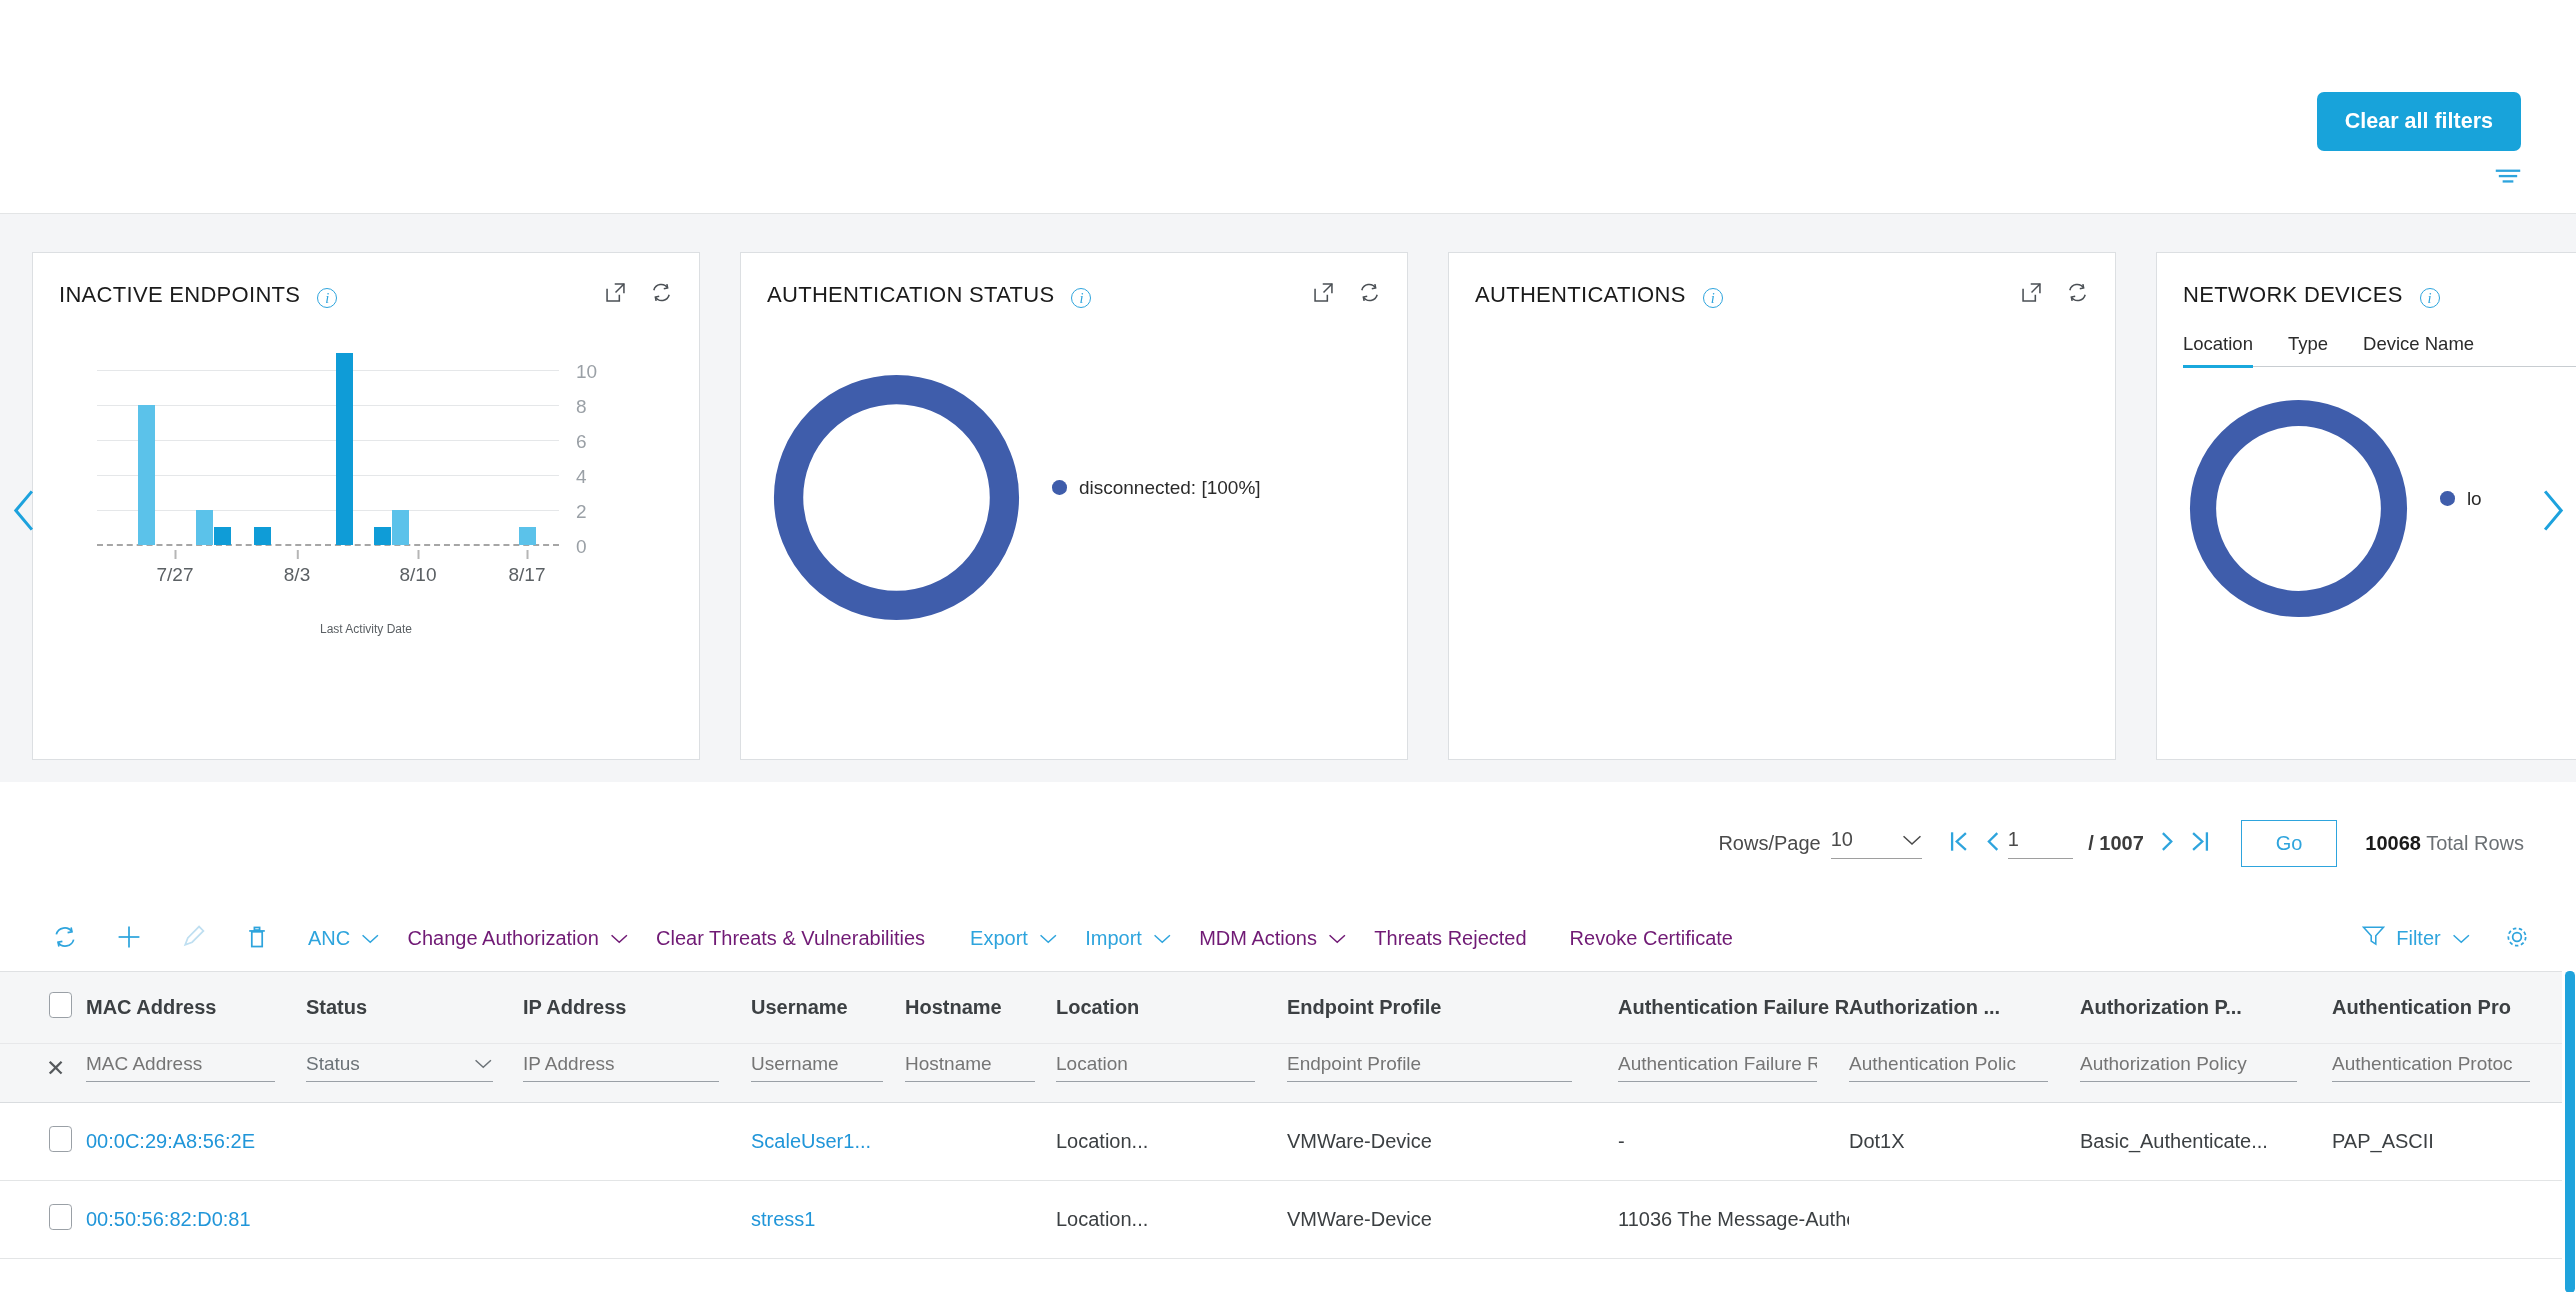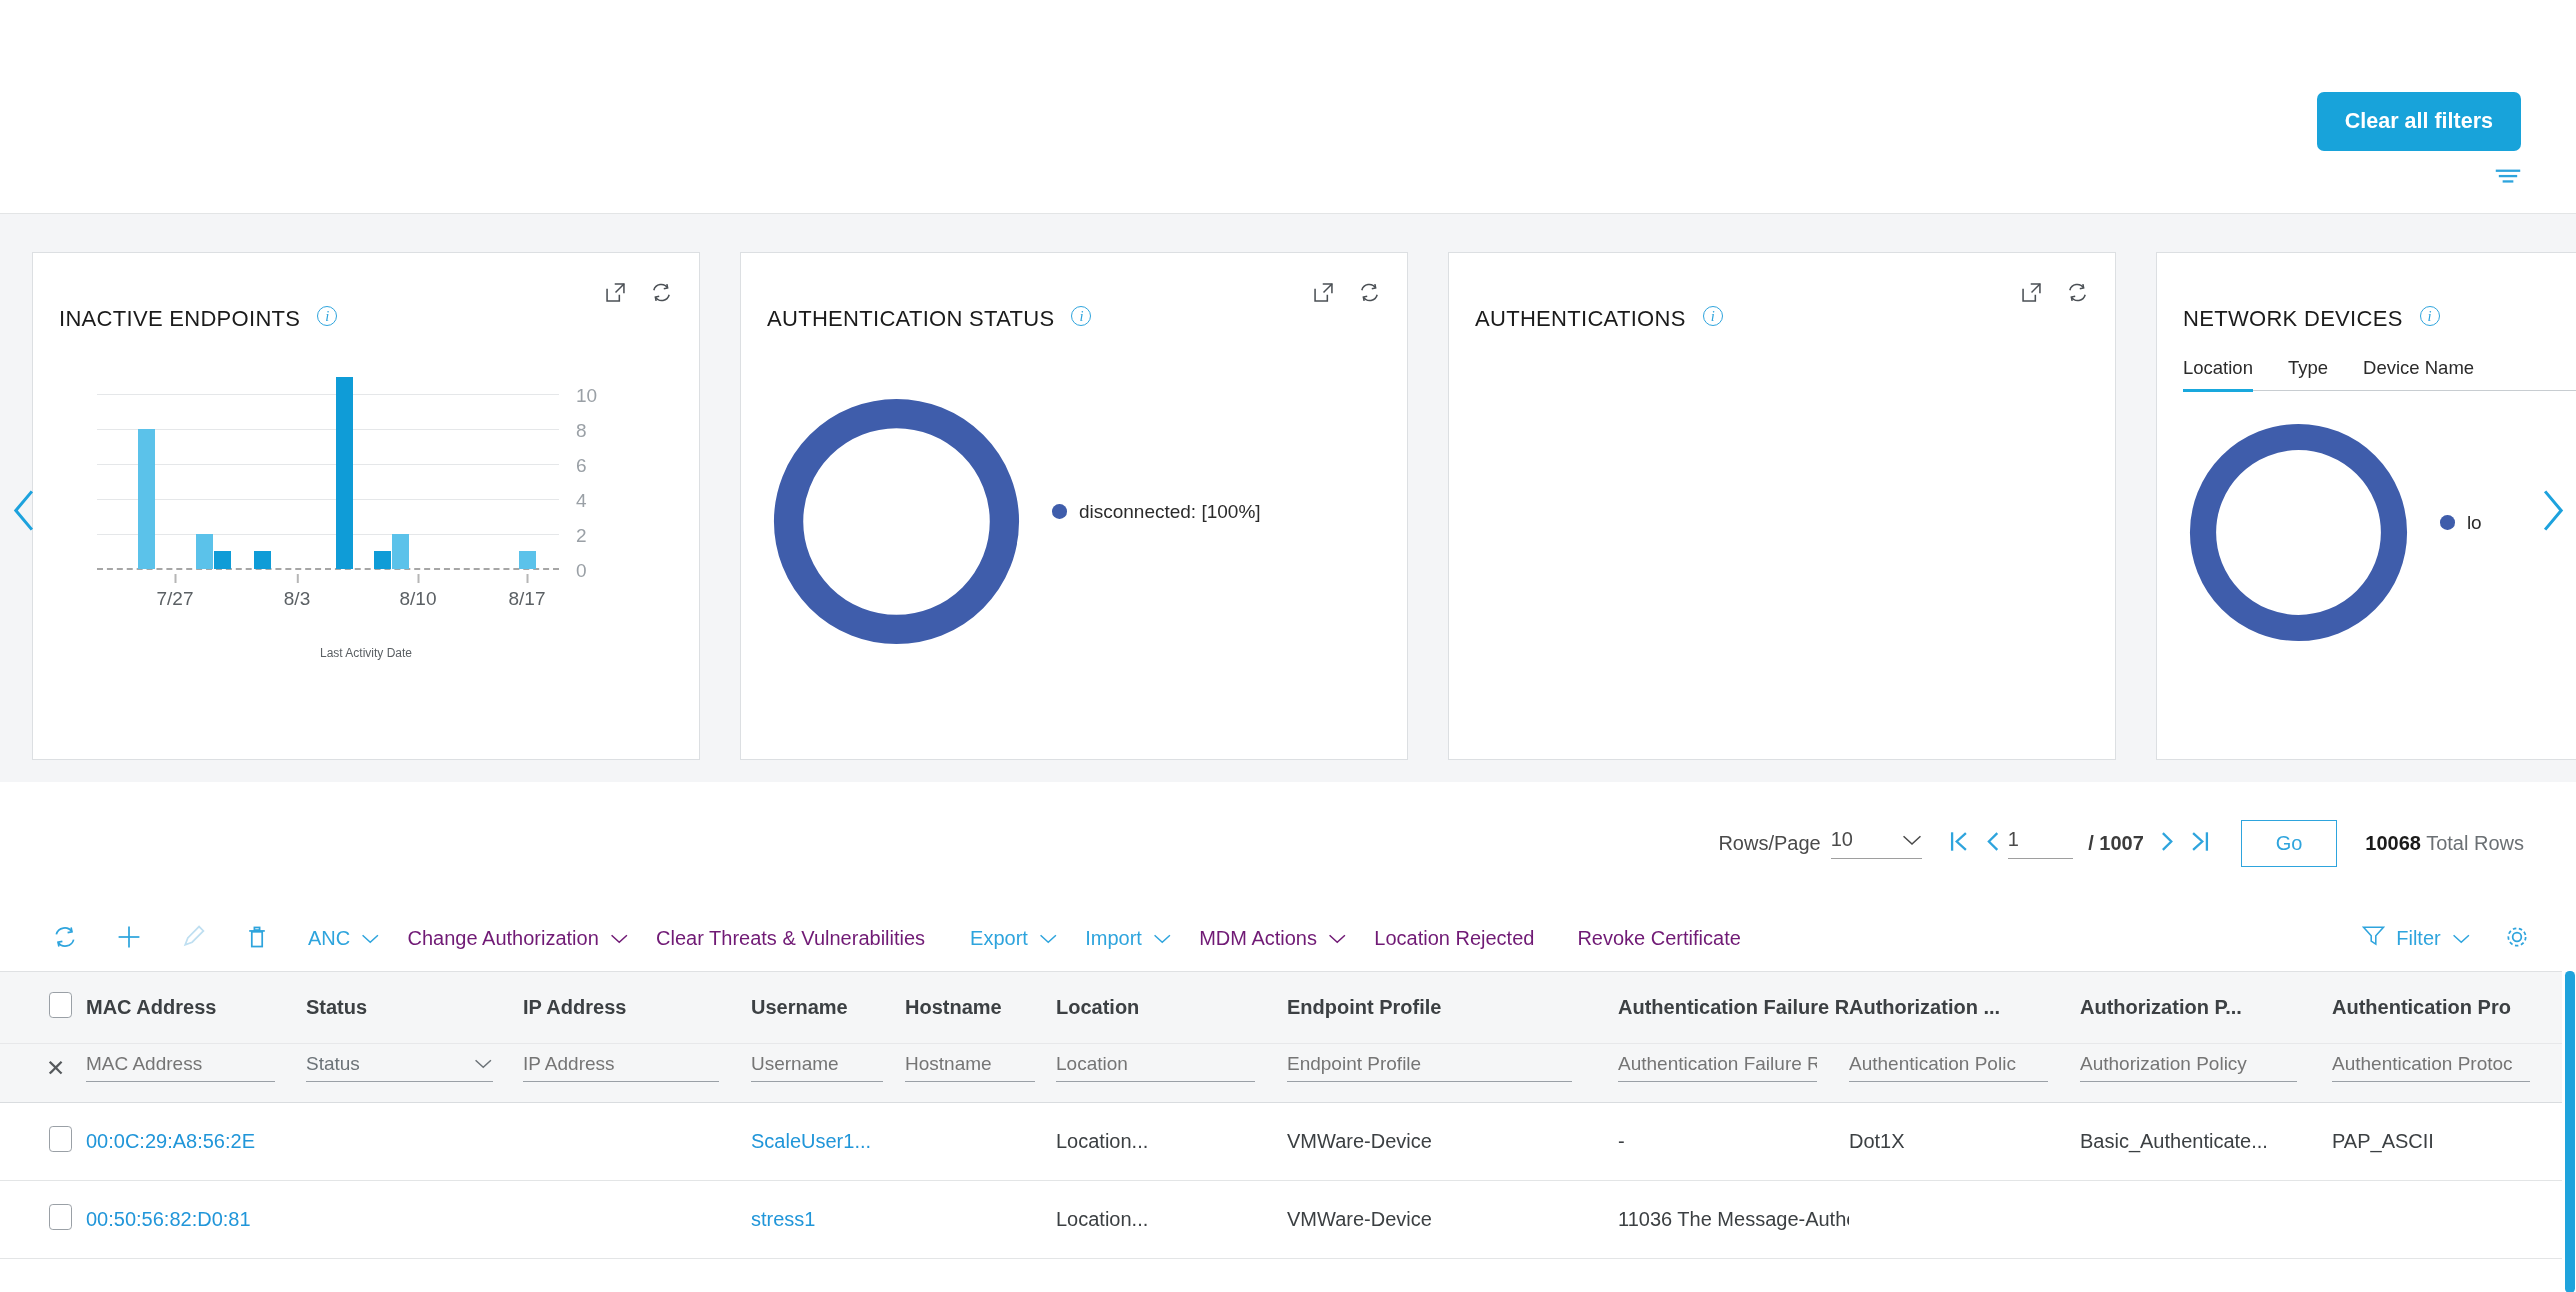--- a/index.html
+++ b/index.html
@@ -83,21 +83,21 @@
   .card {
     background: #fff;
     border: 0.8px solid #dcdfe2;
     width: 668px;
     height: 508px;
     flex: 0 0 auto;
     padding: 29px 26px 0 26px;
     position: relative;
   }
   .card-head {
-    display: flex; align-items: flex-start; margin-top: 24px;
+    display: flex; align-items: flex-end;
   }
   .card-title {
     font-size: 22px;
     letter-spacing: 0.3px;
     color: #1b1b1b;
     white-space: nowrap;
   }
   .info-i {
     margin-left: 17px;
     width: 20px; height: 20px;
@@ -606,21 +606,21 @@
             <polyline points="2,3 12,12 22,3" fill="none" stroke="currentColor" stroke-width="2"></polyline>
           </svg></span>
     </span>
     <span class="tb-item disabled">
       <span>MDM Actions</span>
       <span class="caret"><svg width="18.5" height="11.5" viewBox="0 0 24 15">
             <polyline points="2,3 12,12 22,3" fill="none" stroke="currentColor" stroke-width="2"></polyline>
           </svg></span>
     </span>
     <span class="tb-item disabled" style="margin-right:43px">
-      <span>Location Rejected</span>
+      <span>Threats Rejected</span>
     </span>
     <span class="tb-item disabled">
       <span>Revoke Certificate</span>
     </span>
 
     <span class="toolbar-right">
       <span class="tb-item" style="margin:0">
         <span style="margin-right:10.8px">
           <svg width="23" height="21.5" viewBox="0 0 30 28">
               <polygon points="2,3 28,3 18,14 18,25 12,21 12,14" fill="none" stroke="currentColor" stroke-width="2"></polygon>

